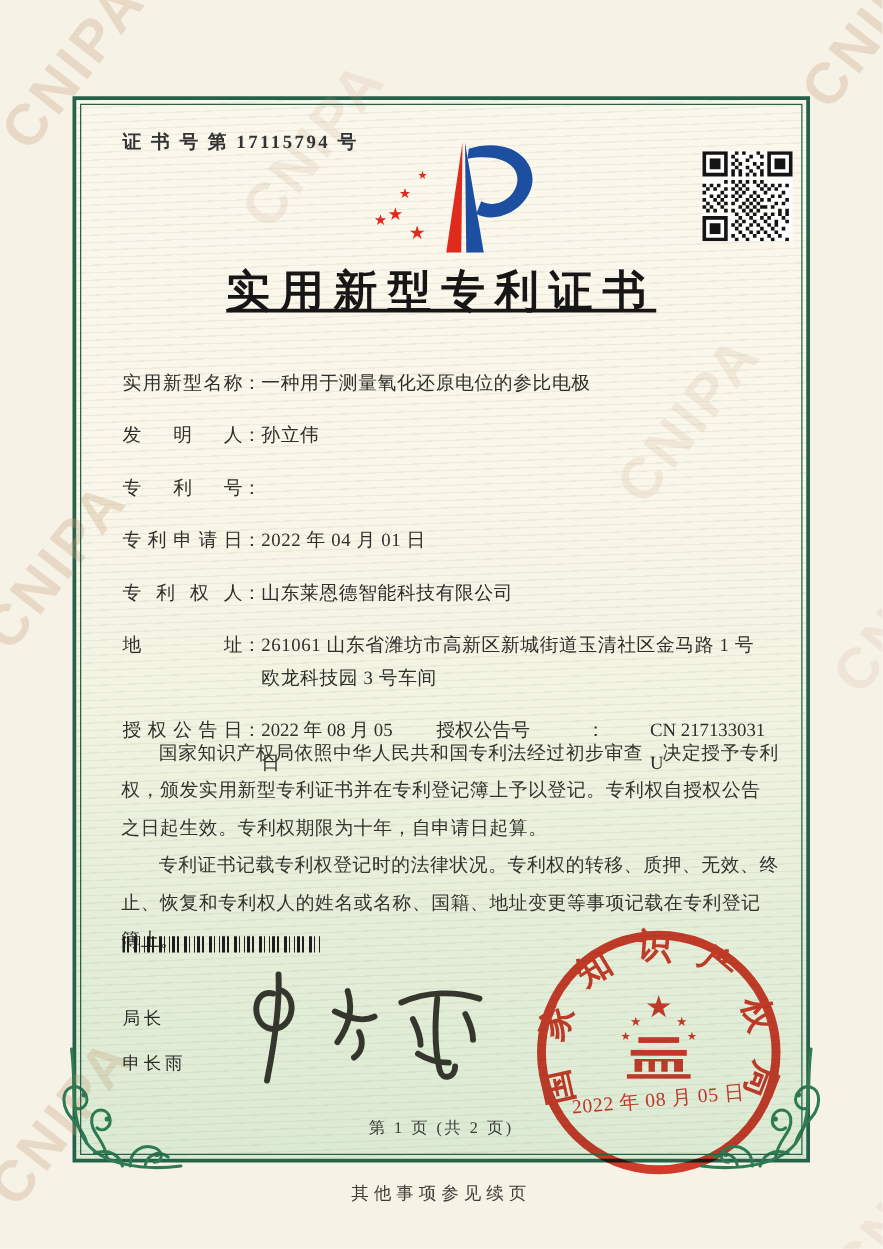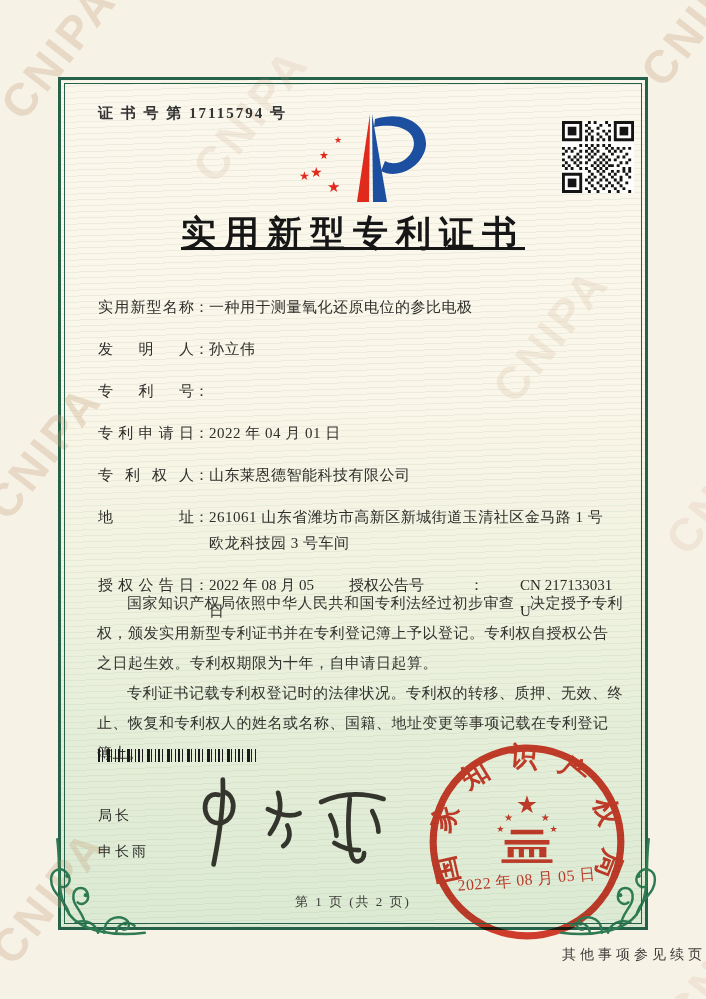--- a/index.html
+++ b/index.html
@@ -71,21 +71,21 @@
       #1c1c1c 13px 14px, rgba(0,0,0,0) 14px 17px,
       #1c1c1c 17px 18px, rgba(0,0,0,0) 18px 20px);
   }
   .sig-block { position:absolute; left:37px; top:718px; font-size:14px; line-height:36px; color:#2b2b27; letter-spacing:3px; }
   .signature { position:absolute; left:127px; top:694px; width:215px; height:98px; }
 
   .seal { position:absolute; left:364px; top:660px; width:204px; height:204px; opacity:0.94; mix-blend-mode:multiply; }
 
   .page-ind { position:absolute; left:0; right:0; bottom:16px; text-align:center; font-size:13px; letter-spacing:2px; color:#3c3c38; }
 
-  .cont-note { position:absolute; left:0; right:0; top:946px; text-align:right; font-size:14px; letter-spacing:4px; color:#3c3c38; }
+  .cont-note { position:absolute; left:0; right:0; top:946px; text-align:center; font-size:14px; letter-spacing:4px; color:#3c3c38; }
 
   .flourish { position:absolute; width:112px; height:112px; pointer-events:none; }
   .flourish.left  { left:-16px; bottom:-16px; }
   .flourish.right { right:-16px; bottom:-16px; transform:scaleX(-1); }
 
   svg text { font-family:"Liberation Serif","DejaVu Serif",serif; }
 </style>
 </head>
 <body>
 

